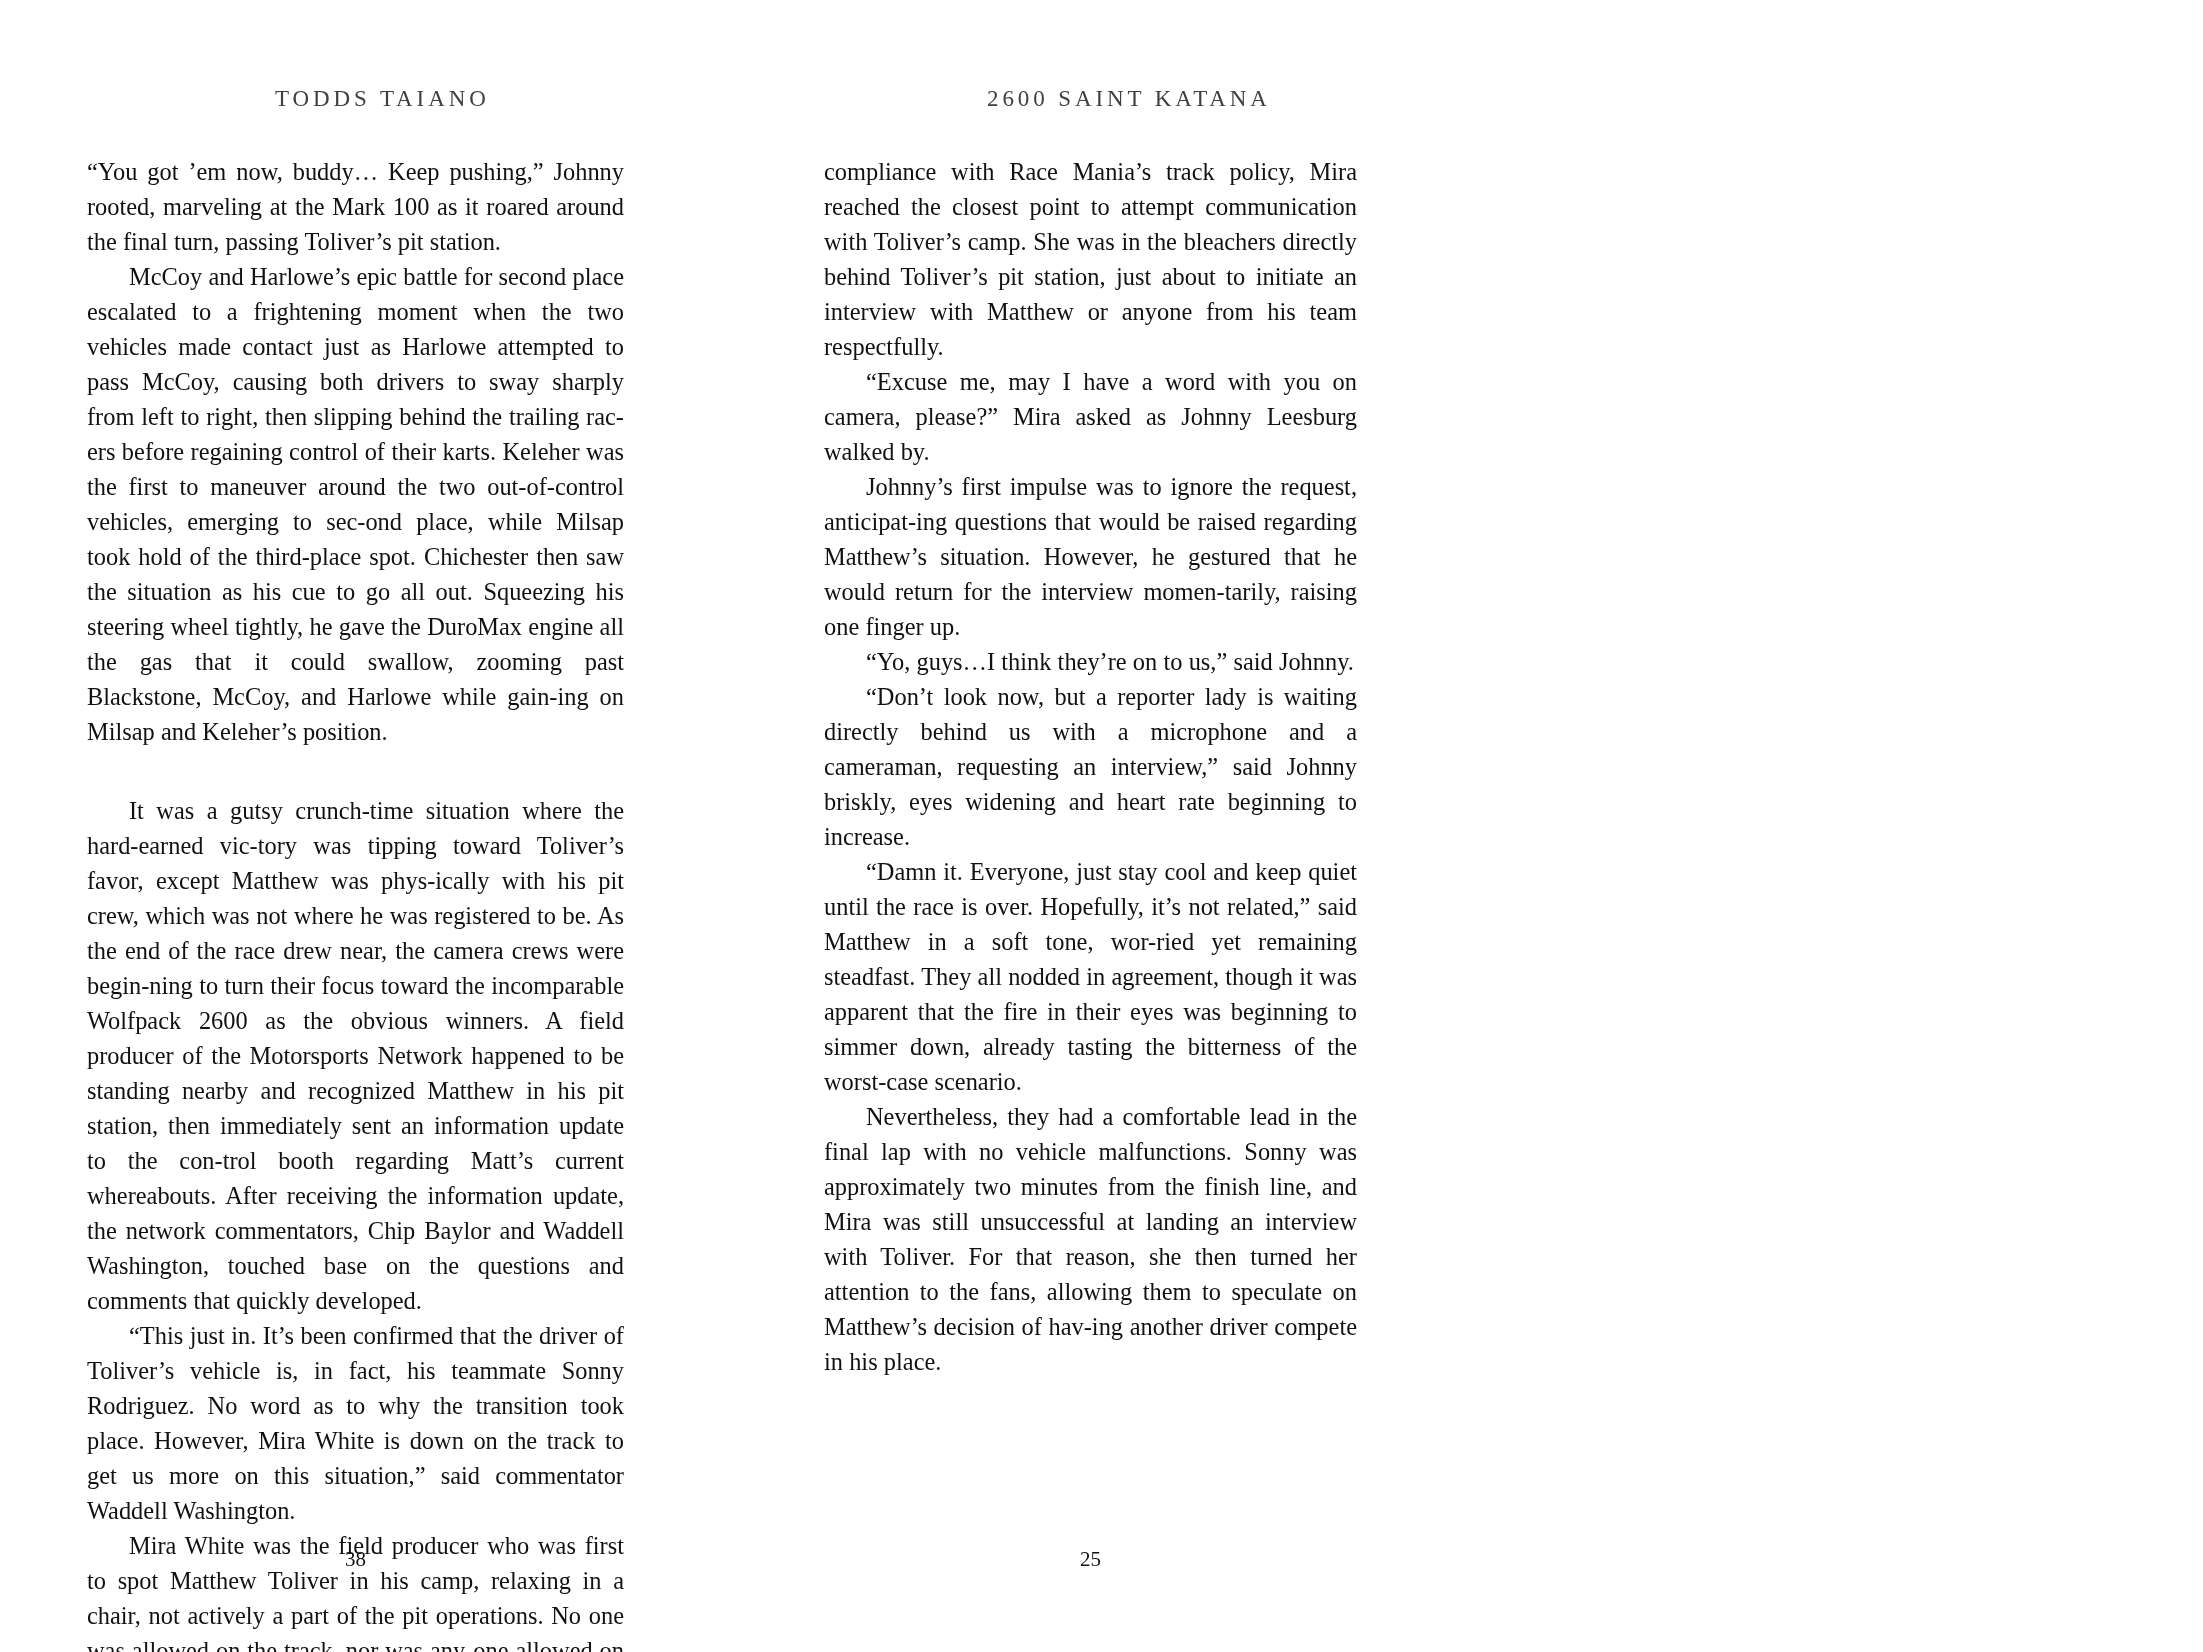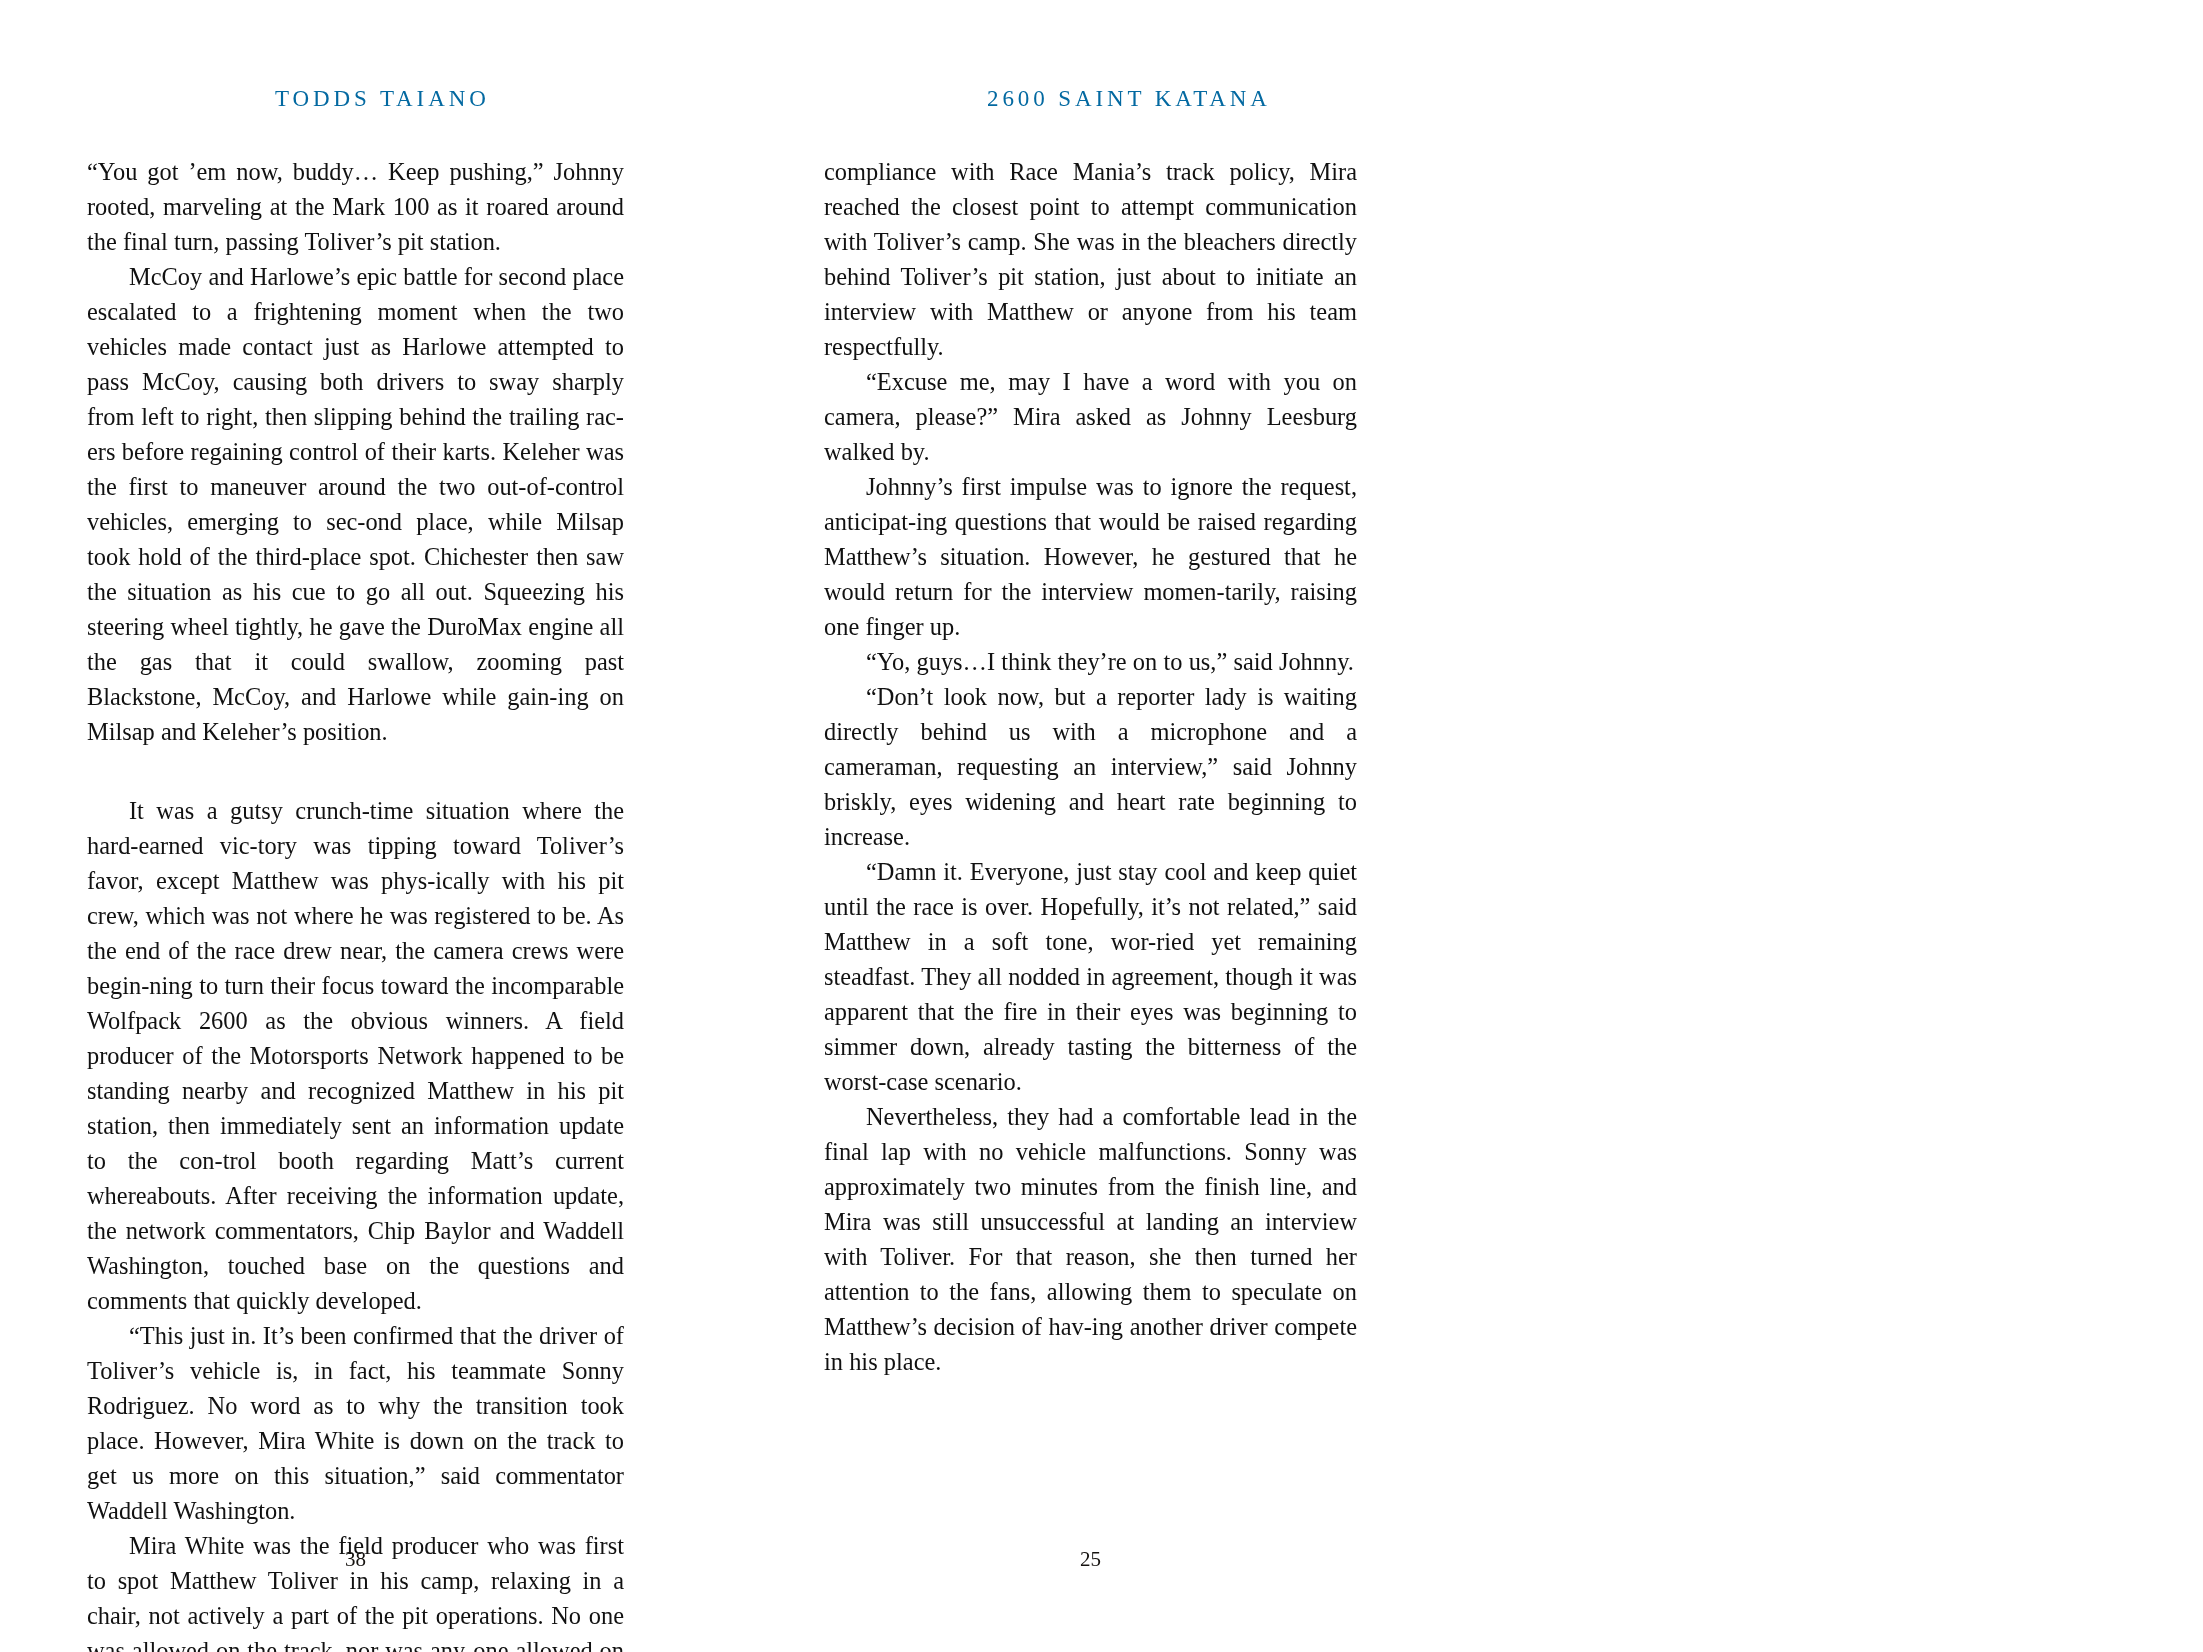--- a/index.html
+++ b/index.html
@@ -23,21 +23,21 @@
     background: #ffffff;
     overflow: hidden;
   }
 
   
   .running-head {
     position: absolute;
     top: 86px;
     font-size: 23px;
     letter-spacing: 3.9px;
-    color: #0369a1;
+    color: #404040;
     font-variant: small-caps;
     text-transform: uppercase;
     white-space: nowrap;
   }
   .running-head.verso { left: 275px; }
   .running-head.recto { left: 987px; }
 
   
   .page {
     position: absolute;

